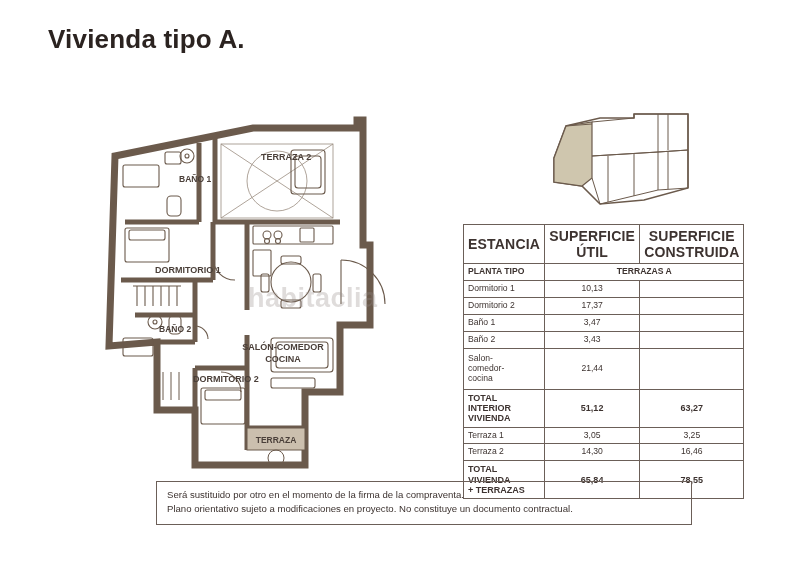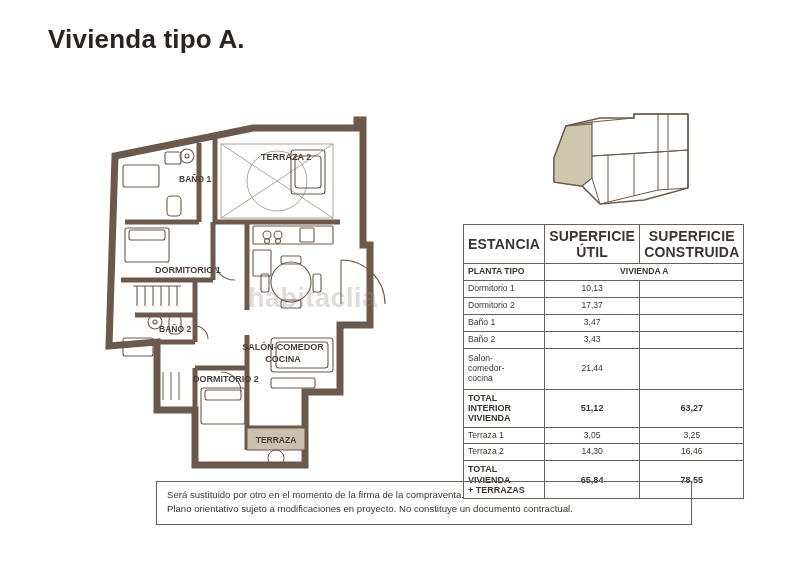--- a/index.html
+++ b/index.html
@@ -299,21 +299,21 @@
           </th>
           <th>
             <span>SUPERFICIE</span><br>
             <span>CONSTRUIDA</span>
           </th>
         </tr>
       </thead>
       <tbody>
         <tr class="sub">
           <td class="name">PLANTA TIPO</td>
-          <td class="num" colspan="2">VIVIENDA A</td>
+          <td class="num" colspan="2">TERRAZAS A</td>
         </tr>
 
         <tr>
           <td class="name">Dormitorio 1</td>
           <td class="num">10,13</td>
           <td class="num"></td>
         </tr>
         <tr>
           <td class="name">Dormitorio 2</td>
           <td class="num">17,37</td>

